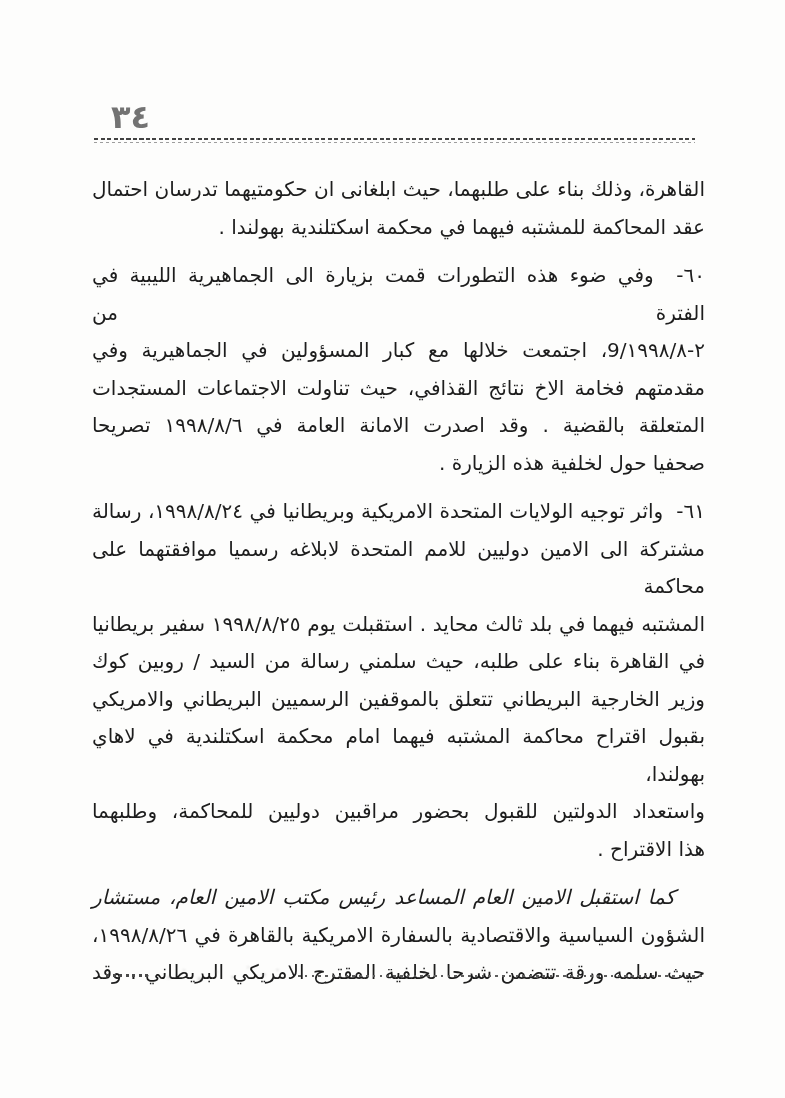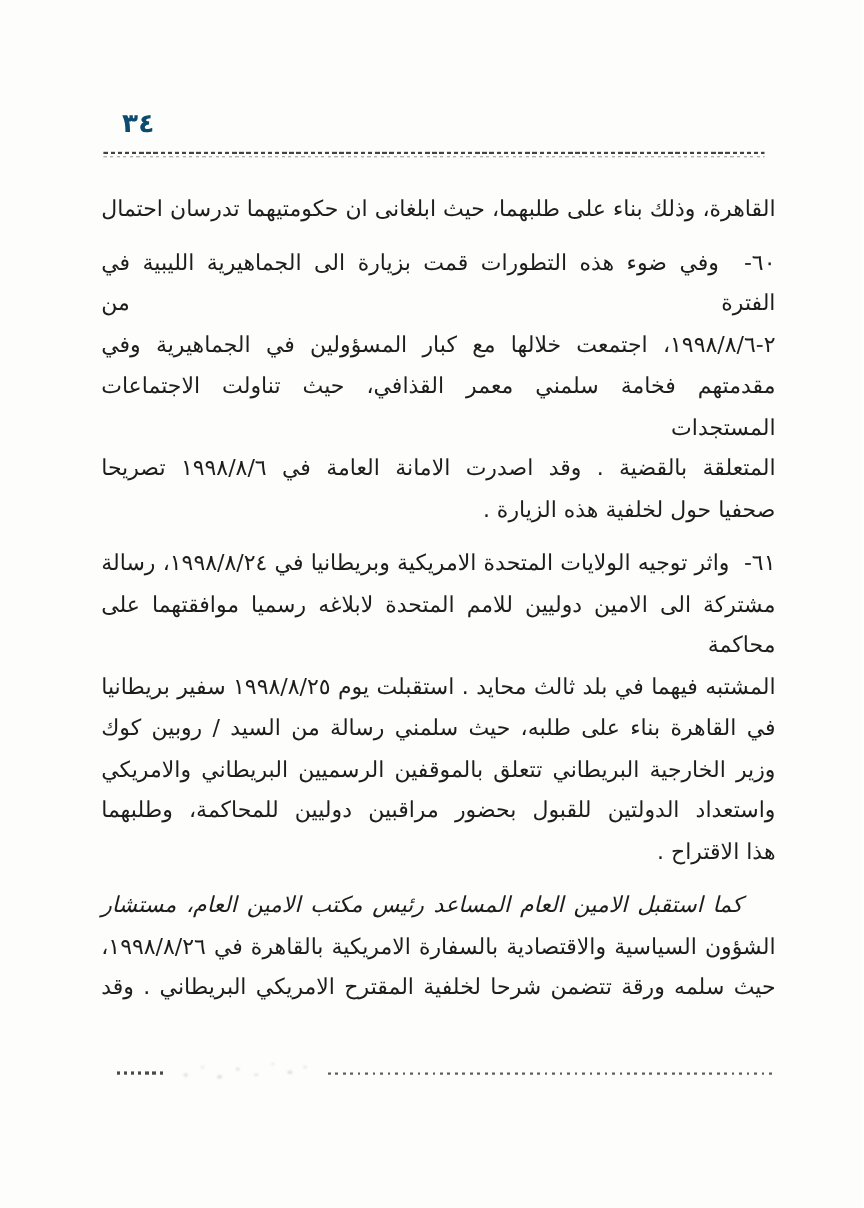--- a/index.html
+++ b/index.html
@@ -14,24 +14,24 @@
     background: #fdfdfc;
     overflow: hidden;
     font-family: "DejaVu Sans", sans-serif;
     color: #1d1d1d;
   }
   
   .page-number {
     position: absolute;
     top: 98px;
     left: 111px;
-    font-size: 24px;
+    font-size: 32px;
     font-weight: bold;
     letter-spacing: 2px;
-    color: #0c4a6e;
+    color: #737373;
     direction: rtl;
   }
   .rule-top {
     position: absolute;
     top: 138px;
     left: 94px;
     width: 601px;
     height: 2px;
     background: repeating-linear-gradient(90deg, #424242 0 4px, rgba(0,0,0,0) 4px 6.5px);
   }
@@ -105,36 +105,38 @@
 <div class="page">
 
   <div class="page-number">٣٤</div>
   <div class="rule-top"></div>
   <div class="rule-bottom"></div>
 
   <div class="body-text">
 
     <p class="para">
       <span class="line">القاهرة، وذلك بناء على طلبهما، حيث ابلغانى ان حكومتيهما تدرسان احتمال</span>
+      <span class="line last">عقد المحاكمة للمشتبه فيهما في محكمة اسكتلندية بهولندا .</span>
     </p>
 
     <p class="para">
       <span class="line">٦٠-&nbsp; وفي ضوء هذه التطورات قمت بزيارة الى الجماهيرية الليبية في الفترة من</span>
-      <span class="line">٢-١٩٩٨/٨/٦، اجتمعت خلالها مع كبار المسؤولين في الجماهيرية وفي</span>
-      <span class="line">مقدمتهم فخامة سلمني معمر القذافي، حيث تناولت الاجتماعات المستجدات</span>
+      <span class="line">٢-١٩٩٨/٨/9، اجتمعت خلالها مع كبار المسؤولين في الجماهيرية وفي</span>
+      <span class="line">مقدمتهم فخامة الاخ نتائج القذافي، حيث تناولت الاجتماعات المستجدات</span>
       <span class="line">المتعلقة بالقضية . وقد اصدرت الامانة العامة في ١٩٩٨/٨/٦ تصريحا</span>
       <span class="line last">صحفيا حول لخلفية هذه الزيارة .</span>
     </p>
 
     <p class="para">
       <span class="line">٦١-&nbsp; واثر توجيه الولايات المتحدة الامريكية وبريطانيا في ١٩٩٨/٨/٢٤، رسالة</span>
       <span class="line">مشتركة الى الامين دوليين للامم المتحدة لابلاغه رسميا موافقتهما على محاكمة</span>
       <span class="line">المشتبه فيهما في بلد ثالث محايد . استقبلت يوم ١٩٩٨/٨/٢٥ سفير بريطانيا</span>
       <span class="line">في القاهرة بناء على طلبه، حيث سلمني رسالة من السيد / روبين كوك</span>
       <span class="line">وزير الخارجية البريطاني تتعلق بالموقفين الرسميين البريطاني والامريكي</span>
+      <span class="line">بقبول اقتراح محاكمة المشتبه فيهما امام محكمة اسكتلندية في لاهاي بهولندا،</span>
       <span class="line">واستعداد الدولتين للقبول بحضور مراقبين دوليين للمحاكمة، وطلبهما</span>
       <span class="line last">هذا الاقتراح .</span>
     </p>
 
     <p class="para indent-first">
       <span class="line">كما استقبل الامين العام المساعد رئيس مكتب الامين العام، مستشار</span>
       <span class="line">الشؤون السياسية والاقتصادية بالسفارة الامريكية بالقاهرة في ١٩٩٨/٨/٢٦،</span>
       <span class="line">حيث سلمه ورقة تتضمن شرحا لخلفية المقترح الامريكي البريطاني . وقد</span>
     </p>
 

